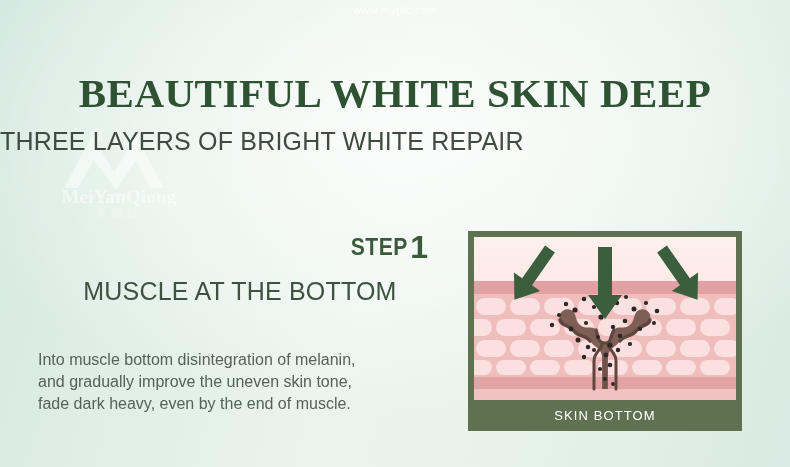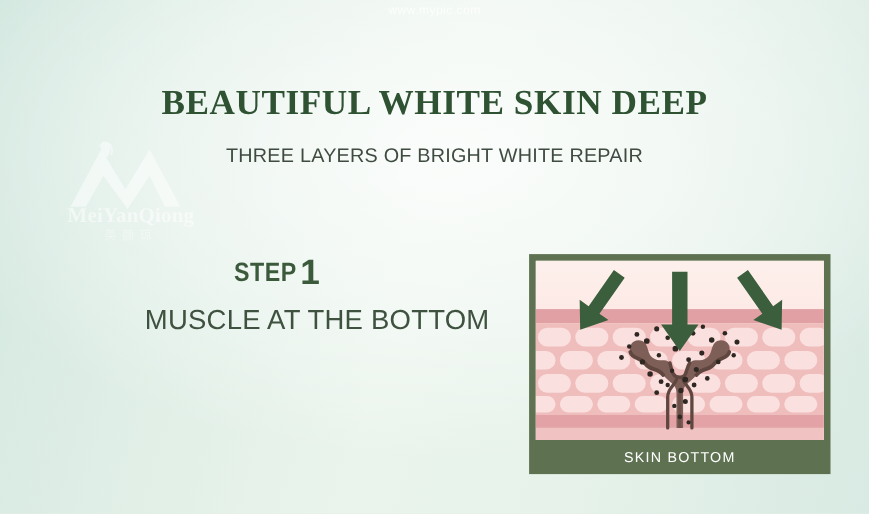--- a/index.html
+++ b/index.html
@@ -79,46 +79,45 @@
 
   
   .headline {
     position: absolute;
     top: 70px;
     left: 0;
     width: 790px;
     text-align: center;
     font-family: "Liberation Serif", serif;
     font-weight: bold;
-    font-size: 32px;
+    font-size: 41px;
     line-height: 46px;
     letter-spacing: 0.5px;
     color: #2f5233;
   }
 
   .subhead {
     position: absolute;
     top: 126px;
     left: 0;
     width: 790px;
-    text-align: center;
-    font-size: 18px;
+    font-size: 25px;
     line-height: 31px;
     letter-spacing: 0.2px;
     color: #3f4b40;
   }
   .subhead div { white-space: nowrap; }
 
   
   .step-row {
     position: absolute;
-    left: 48px;
+    left: 28px;
     top: 231px;
     width: 400px;
-    text-align: center;
+    text-align: right;
     color: #3b5a3c;
     line-height: 1;
   }
   .step-word {
     font-weight: bold;
     font-size: 24px;
     letter-spacing: 0.5px;
     transform: scaleX(0.88);
     display: inline-block;
     transform-origin: right center;
@@ -128,21 +127,21 @@
     font-size: 32px;
     margin-left: 3px;
     vertical-align: -3px;
   }
 
   .lead {
     position: absolute;
     left: 35px;
     top: 275px;
     width: 410px;
-    text-align: right;
+    text-align: center;
     font-size: 25px;
     line-height: 32px;
     letter-spacing: 0.2px;
     color: #3f5240;
   }
   .lead div { white-space: nowrap; }
 
   .body-copy {
     position: absolute;
     left: 38px;
@@ -156,21 +155,20 @@
 
   
   .illo {
     position: absolute;
     left: 468px;
     top: 231px;
     width: 274px;
     height: 200px;
     background: #5e7251;
     padding: 6px 6px 0 6px;
-    margin-left: 13px;
   }
   .illo-stage {
     position: relative;
     width: 262px;
     height: 163px;
     overflow: hidden;
     background: #fdeeea;
   }
   .illo-caption {
     height: 31px;
@@ -218,20 +216,25 @@
   </div>
 
   <div class="step-row">
     <span class="step-word">STEP</span><span class="step-num">1</span>
   </div>
 
   <div class="lead">
     <div>MUSCLE AT THE BOTTOM</div>
   </div>
 
+  <div class="body-copy">
+    <div>Into muscle bottom disintegration of melanin,</div>
+    <div>and gradually improve the uneven skin tone,</div>
+    <div>fade dark heavy, even by the end of muscle.</div>
+  </div>
 
   <div class="illo">
     <div class="illo-stage">
 
       <div class="layer layer-epidermis"></div>
       <div class="layer layer-band"></div>
       <div class="layer layer-dermis"></div>
       <div class="layer layer-band2"></div>
       <div class="layer layer-base"></div>
 

